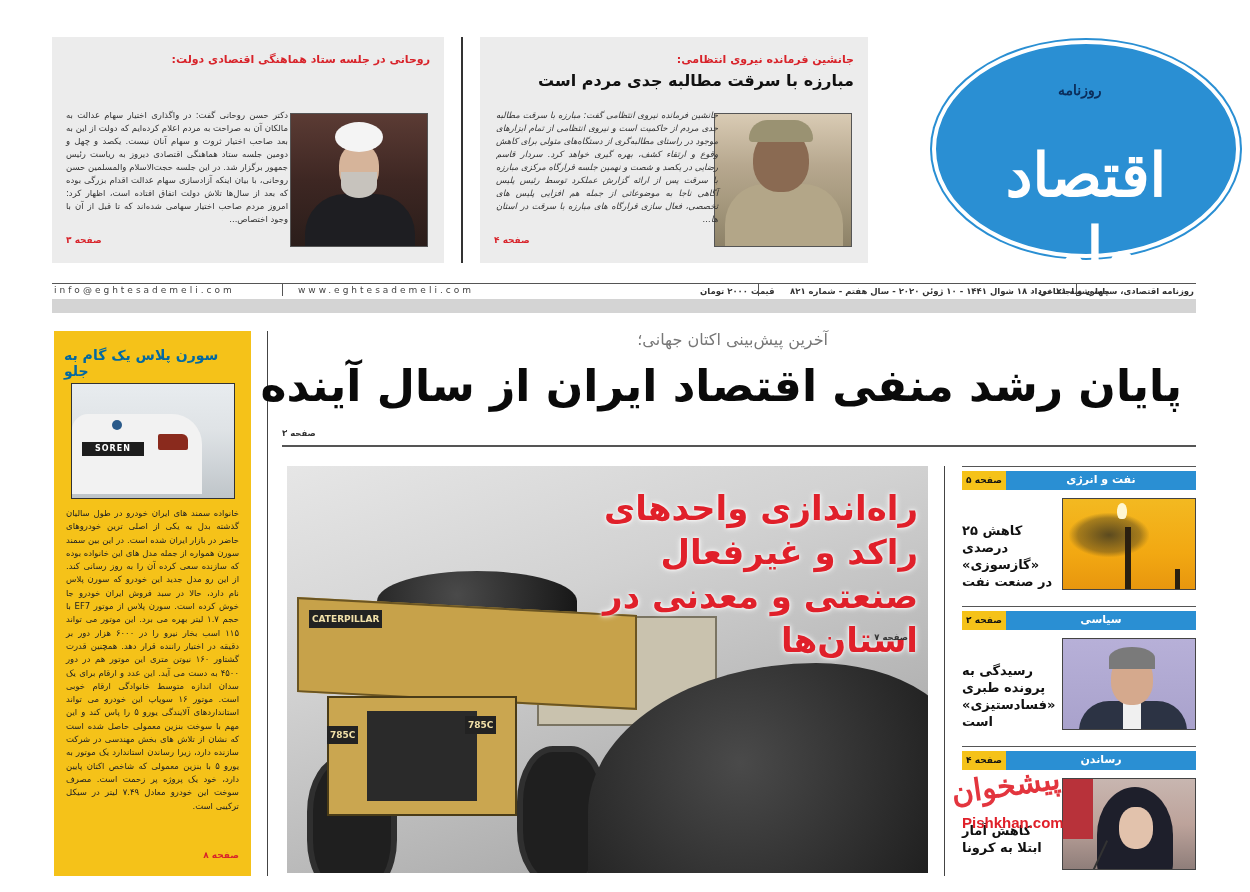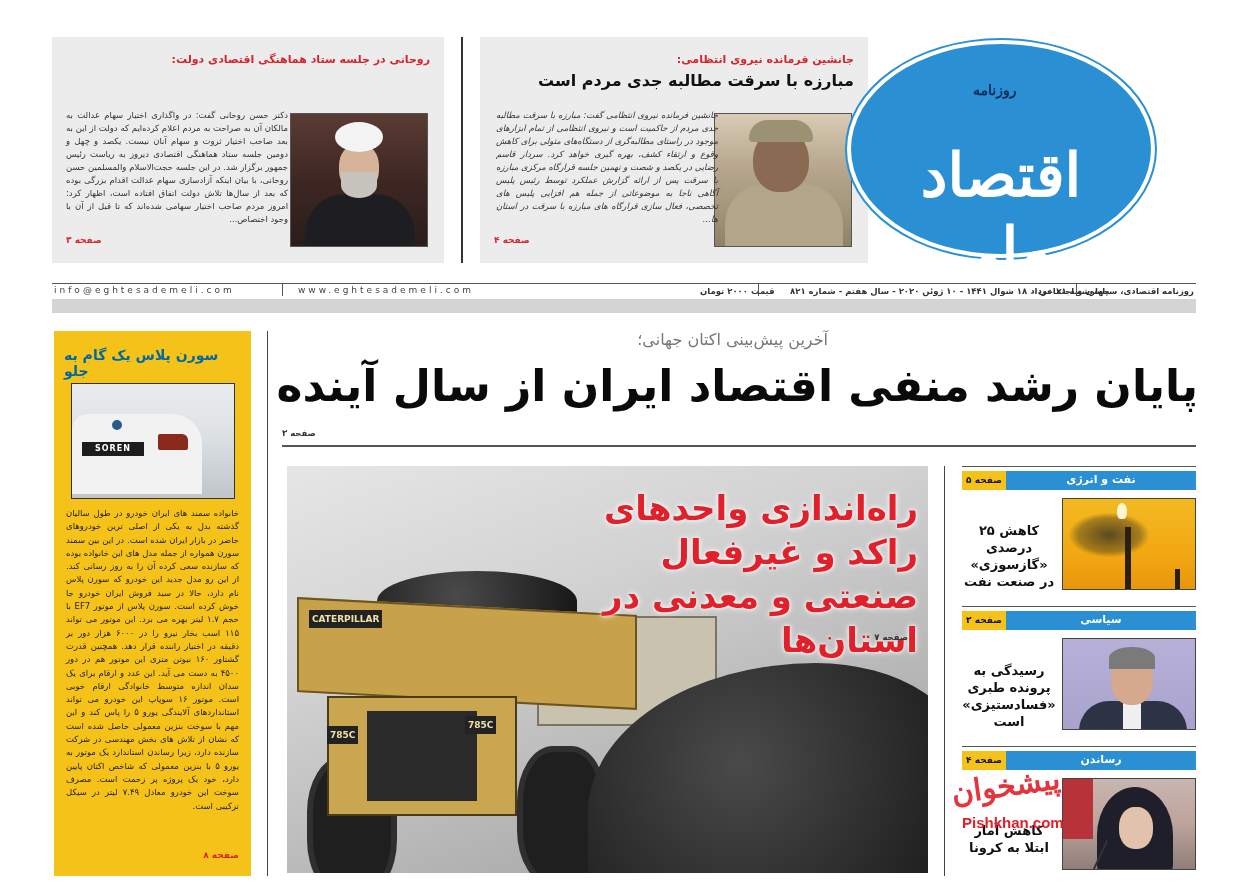--- a/index.html
+++ b/index.html
@@ -28,21 +28,21 @@
   .ph-general .face { position:absolute; left:38px; top:14px; width:56px; height:64px; border-radius: 50% 50% 45% 45%; background:#8a6a52; }
   .ph-general .cap { position:absolute; left:34px; top:6px; width:64px; height:22px; border-radius: 30px 30px 6px 6px; background:#9a9272; }
   .ph-general .uniform { position:absolute; left:10px; top:70px; width:118px; height:64px; border-radius: 40px 40px 0 0; background:#b3a688; }
   .ph-cleric { width:100%; height:100%; background: linear-gradient(180deg, #5b3b34 0%, #3e2723 50%, #2a1d1a 100%); position: relative; }
   .ph-cleric .turban { position:absolute; left:44px; top:8px; width:48px; height:30px; border-radius: 50%; background:#f4f4f4; }
   .ph-cleric .face { position:absolute; left:48px; top:30px; width:40px; height:48px; border-radius: 45%; background:#d6b49a; }
   .ph-cleric .beard { position:absolute; left:50px; top:58px; width:36px; height:26px; border-radius: 0 0 50% 50%; background:#c7c3bd; }
   .ph-cleric .robe { position:absolute; left:14px; top:80px; width:110px; height:56px; border-radius: 40px 40px 0 0; background:#1e1e22; }
 
   
-  .logo { position: absolute; left: 843px; top: 36px; width: 316px; height: 226px; }
+  .logo { position: absolute; left: 928px; top: 36px; width: 316px; height: 226px; }
   .logo-oval { position: absolute; inset: 4px; border-radius: 50%; background: #2a8fd3; border: 4px solid #ffffff; box-shadow: 0 0 0 2px #2a8fd3; }
   .logo-small { position: absolute; left: 130px; top: 46px; font-size: 14px; font-weight: bold; color: #0b2d5a; direction: rtl; font-family: "DejaVu Serif", serif; }
   .logo-main { position: absolute; left: 30px; top: 70px; width: 256px; text-align: center; font-size: 60px; line-height: 74px; font-weight: bold; color: #ffffff; direction: rtl; font-family: "DejaVu Serif", serif; margin-top: 32px; }
 
   
   .info-rule { position: absolute; left: 52px; top: 283px; width: 1144px; height: 1px; background: #555; }
   .info-bar { position: absolute; left: 52px; top: 284px; width: 1144px; height: 14px; font-size: 8.5px; color: #333; }
   .info-bar .email { position: absolute; left: 2px; top: 1px; letter-spacing: 3px; font-size: 9px; color: #444; }
   .info-bar .pipe { position: absolute; top: 0; width: 1px; height: 12px; background: #555; }
   .info-bar .site { position: absolute; left: 246px; top: 1px; letter-spacing: 3px; font-size: 9px; color: #444; }
@@ -60,21 +60,21 @@
   .car-plate { position:absolute; left:10px; top:58px; width:62px; height:14px; background:#1d1d1d; color:#fff; font-size:8px; font-weight:bold; text-align:center; line-height:14px; letter-spacing:1px; }
   .car-light { position:absolute; left:86px; top:50px; width:30px; height:16px; background:#8a2a1d; border-radius: 2px 6px 2px 2px; }
   .car-badge { position:absolute; left:40px; top:36px; width:10px; height:10px; background:#2a5a8a; border-radius:50%; }
   .yellow-col .body { position: absolute; top: 176px; left: 12px; right: 12px; font-size: 8.5px; line-height: 13.3px; color: #222; direction: rtl; text-align: justify; }
   .yellow-col .page-ref { position: absolute; bottom: 16px; right: 12px; font-size: 9px; font-weight: bold; color: #d8232a; direction: rtl; }
 
   .vsep-left { position: absolute; left: 267px; top: 331px; width: 1px; height: 545px; background: #444; }
 
   
   .main-kicker { position: absolute; left: 290px; top: 330px; width: 538px; text-align: right; font-size: 16px; color: #777; direction: rtl; }
-  .main-headline { position: absolute; left: 286px; top: 360px; width: 912px; text-align: center; font-size: 44px; font-weight: bold; color: #0a0a0a; direction: rtl; letter-spacing: -1px; white-space: nowrap; }
+  .main-headline { position: absolute; left: 270px; top: 360px; width: 912px; text-align: center; font-size: 44px; font-weight: bold; color: #0a0a0a; direction: rtl; letter-spacing: -1px; white-space: nowrap; }
   .main-ref { position: absolute; left: 282px; top: 428px; font-size: 8.5px; font-weight: bold; color: #333; direction: rtl; }
   .main-rule { position: absolute; left: 282px; top: 445px; width: 914px; height: 2px; background: #555; }
 
   
   .feature { position: absolute; left: 287px; top: 466px; width: 641px; height: 407px; overflow: hidden;
      background: linear-gradient(160deg, #e6e6e6 0%, #d2d2d2 35%, #bdbdbd 60%, #9b9b9b 100%); }
   .feature .rock { position:absolute; background: radial-gradient(circle at 40% 40%, #4a4a4a, #151515); }
   .rock-1 { right: -40px; bottom: -40px; width: 380px; height: 250px; border-radius: 60% 40% 0 0; }
   .rock-2 { left: 90px; top: 105px; width: 200px; height: 60px; border-radius: 50% 50% 0 0; }
   .truck-bed { position:absolute; left:10px; top:140px; width:340px; height:95px; background:#c7a24a; border:2px solid #6b5522; transform: skewY(3deg); }
@@ -90,21 +90,21 @@
 
   .vsep-right { position: absolute; left: 944px; top: 466px; width: 1px; height: 410px; background: #444; }
 
   
   .section { position: absolute; left: 962px; width: 234px; }
   .section .rule { position:absolute; left:0; top:0; width:234px; height:1px; background:#555; }
   .section .bar { position:absolute; left:0; top:5px; width:234px; height:19px; background:#2a8fd3; }
   .section .bar .name { position:absolute; left:44px; right:0; top:2px; text-align:center; color:#ffffff; font-size:11px; font-weight:bold; direction: rtl; }
   .section .bar .page { position:absolute; left:0; top:0; width:44px; height:19px; background:#f5c219; color:#111; font-size:9px; font-weight:bold; text-align:center; line-height:19px; direction: rtl; }
   .section .photo { position:absolute; left:100px; top:32px; width:134px; height:92px; border:1px solid #444; overflow:hidden; }
-  .section .caption { position:absolute; left:0; top:56px; width:94px; text-align:center; font-size:13px; line-height:17px; font-weight:bold; color:#111; direction: rtl; }
+  .section .caption { position:absolute; left:0; top:56px; width:94px; text-align:left; font-size:13px; line-height:17px; font-weight:bold; color:#111; direction: rtl; }
 
   .sec-oil { top: 466px; }
   .sec-pol { top: 606px; }
   .sec-soc { top: 746px; }
 
   .ph-oil { width:100%; height:100%; background: linear-gradient(180deg, #f3b921 0%, #f2a812 60%, #e8960e 100%); position: relative; }
   .ph-oil .smoke { position:absolute; left:6px; top:14px; width:80px; height:44px; background: radial-gradient(ellipse, #5b4a1f 0%, rgba(91,74,31,0.5) 55%, rgba(0,0,0,0) 72%); }
   .ph-oil .tower { position:absolute; left:62px; top:28px; width:6px; height:64px; background:#2a1f10; }
   .ph-oil .tower2 { position:absolute; left:112px; top:70px; width:5px; height:24px; background:#2a1f10; }
   .ph-oil .flame { position:absolute; left:54px; top:4px; width:10px; height:16px; background:#fff7d1; border-radius: 50% 50% 40% 40%; }

